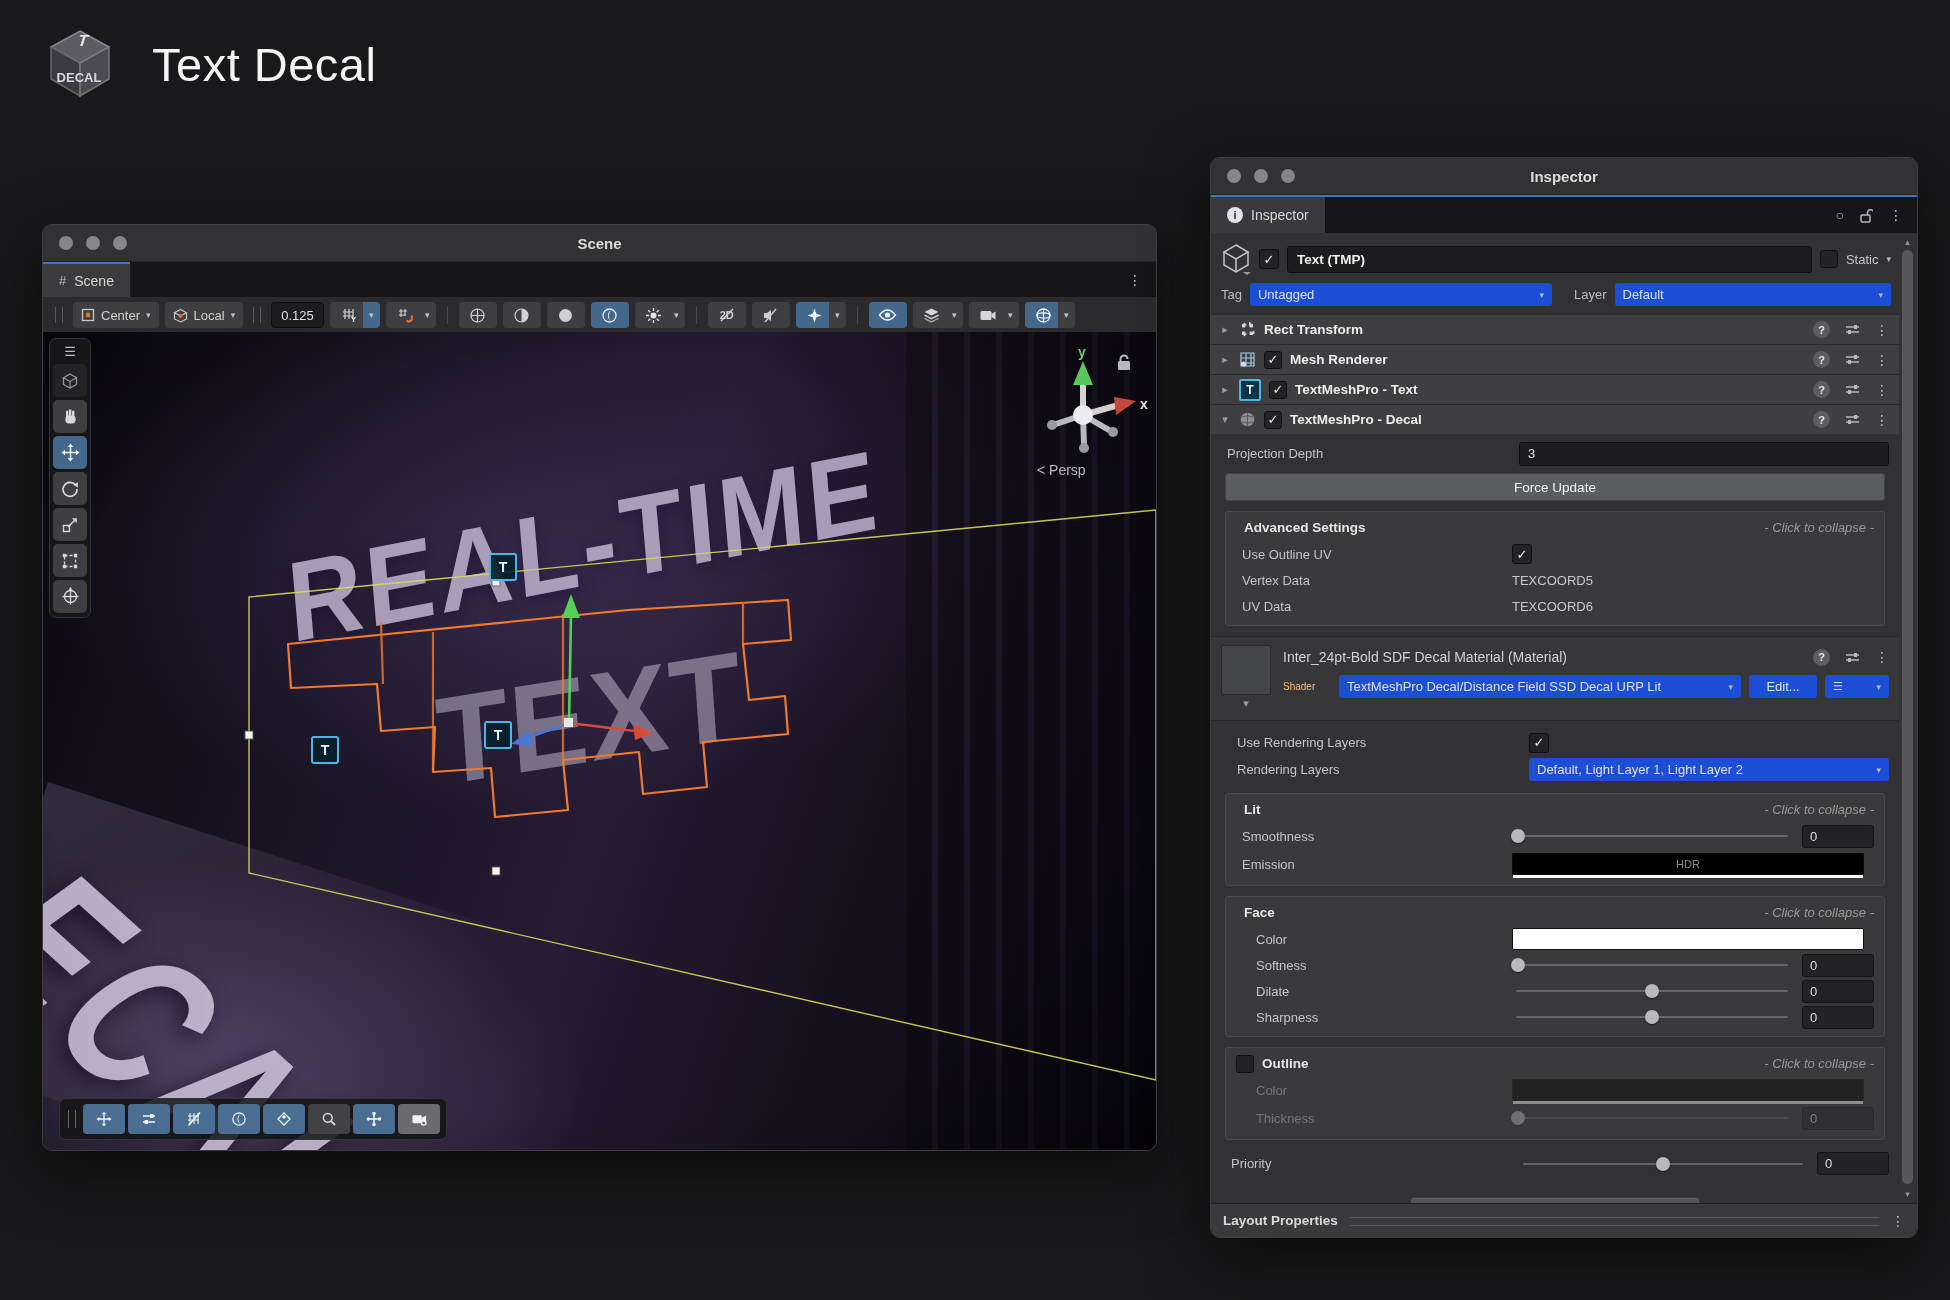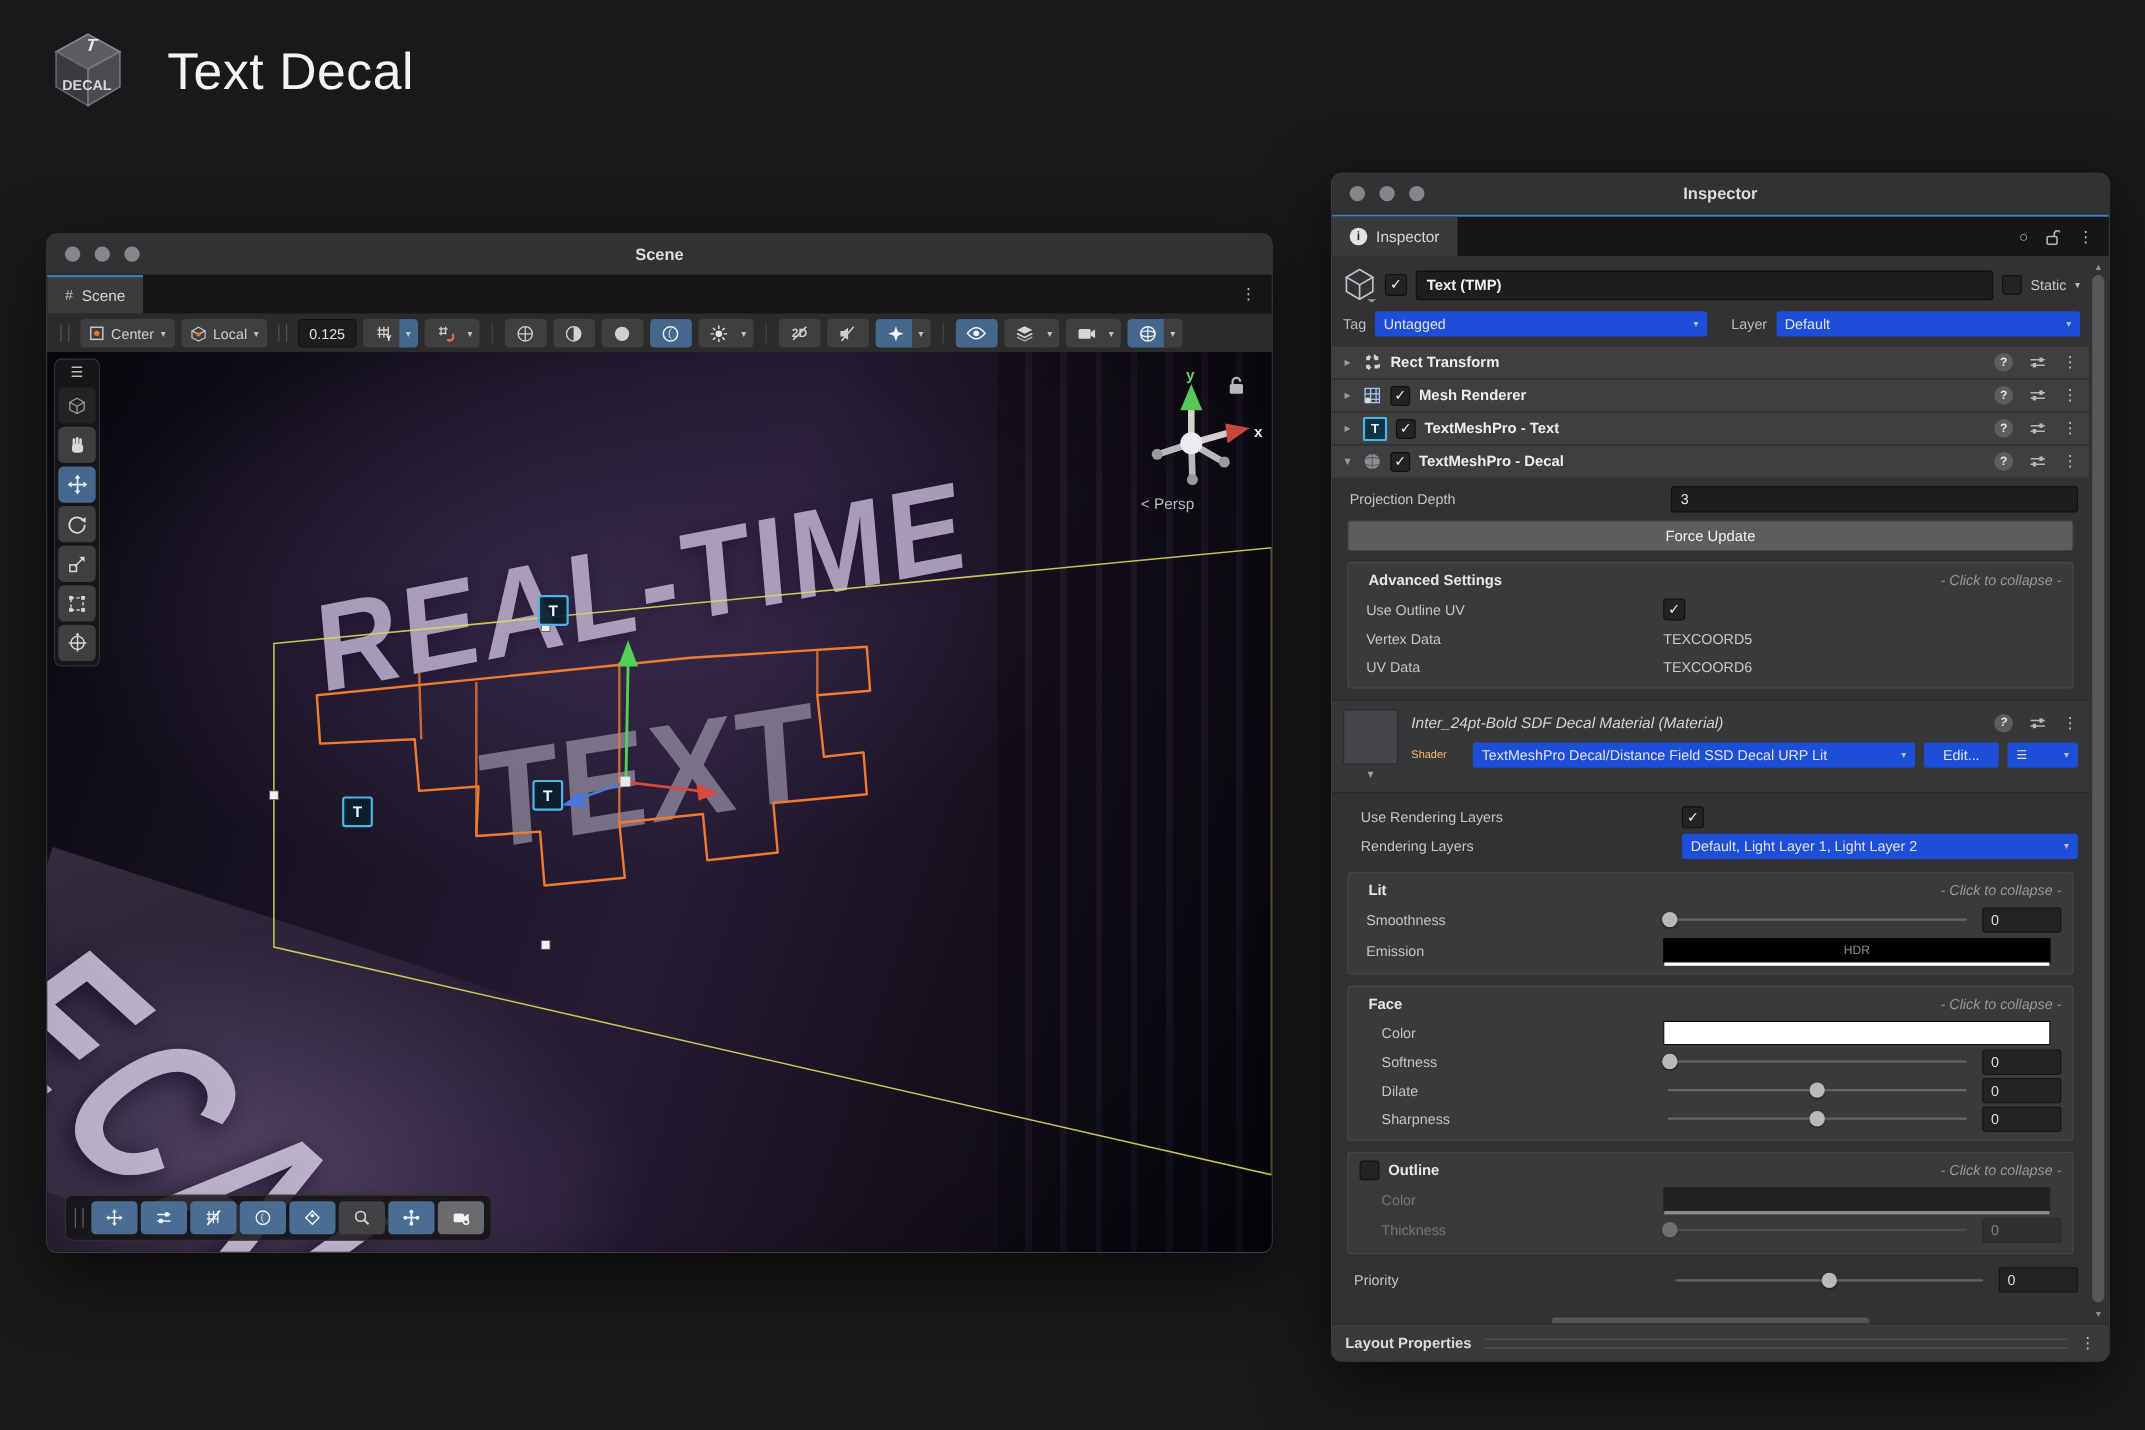--- a/index.html
+++ b/index.html
@@ -161,21 +161,21 @@
   <svg width="76" height="76" viewBox="0 0 76 76">
     <polygon points="38,5 67,21 38,37 9,21" fill="#5c5c62" stroke="#8a8a90" stroke-width="1.5"></polygon>
     <polygon points="9,21 38,37 38,70 9,53" fill="#3a3a40" stroke="#66666c" stroke-width="1.5"></polygon>
     <polygon points="67,21 38,37 38,70 67,53" fill="#4a4a50" stroke="#77777d" stroke-width="1.5"></polygon>
     <text x="38" y="26" font-size="16" font-weight="bold" fill="#e8e8ea" text-anchor="middle" transform="skewX(-18) translate(8,-6)">T</text>
     <text x="37" y="56" font-size="13" font-weight="bold" fill="#d8d8dc" text-anchor="middle">DECAL</text>
   </svg>
   <div class="app-title">Text Decal</div>
 </div>
 
-<div class="window" style="left:42px;top:212px;width:1113px;height:925px;">
+<div class="window" style="left:42px;top:224px;width:1113px;height:925px;">
   <div class="titlebar">
     <div class="dots">
       <span class="dot"></span>
       <span class="dot"></span>
       <span class="dot"></span>
     </div>
     <span class="win-title">Scene</span>
   </div>
 
   <div class="tabstrip">
@@ -709,21 +709,21 @@
         </div>
       </div>
 
       <div style="border-top:1px solid #28282a;border-bottom:1px solid #28282a;padding:8px 10px 10px;margin-top:10px;background:#37373a;">
         <div style="display:flex;gap:12px;">
           <div style="display:flex;flex-direction:column;align-items:center;gap:2px;">
             <div style="width:48px;height:48px;background:#434549;border:1px solid #2a2a2c;border-radius:2px;"></div>
             <span class="fold">▾</span>
           </div>
           <div style="flex:1;">
-            <div style="display:flex;align-items:center;height:24px;font-style:italic;">
+            <div style="display:flex;align-items:center;height:24px;">
               <span style="font-size:14px;color:#d2d2d4;">Inter_24pt-Bold SDF Decal Material (Material)</span>
               <div class="row-right">
                 <span class="help">?</span>
                 <svg width="15" height="13" viewBox="0 0 15 13">
                   <g stroke="#b8b8ba" stroke-width="1.4">
                       <path d="M1 4 h13 M1 9 h13"></path>
                     </g>
                   <rect x="9" y="2" width="3" height="4" fill="#b8b8ba"></rect>
                     <rect x="3" y="7" width="3" height="4" fill="#b8b8ba"></rect>
                 </svg>

